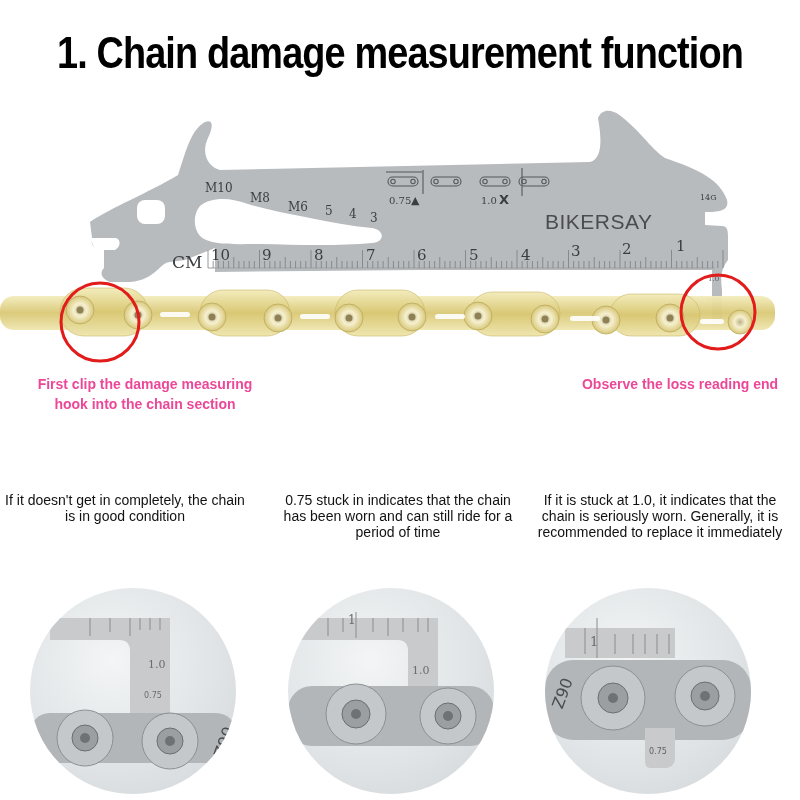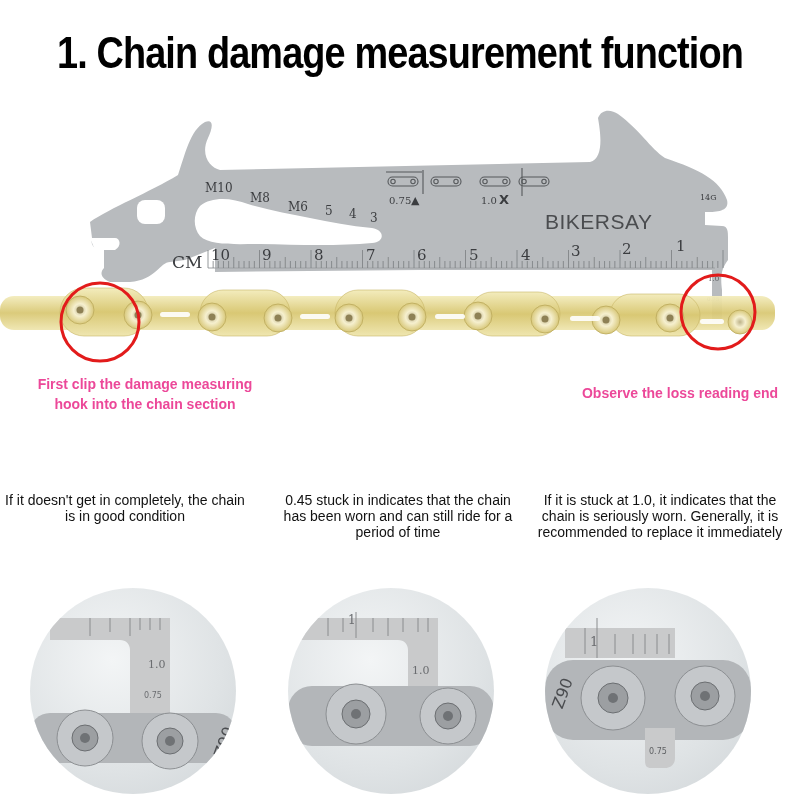--- a/index.html
+++ b/index.html
@@ -1,21 +1,21 @@
 <!DOCTYPE html>
 <html><head>
 <meta charset="utf-8">
 <style>
   html, body { margin:0; padding:0; background:#ffffff; }
   body { width:800px; height:800px; position:relative; overflow:hidden; font-family:"Liberation Sans", sans-serif; color:#111; }
   .title { position:absolute; left:0; top:28px; width:800px; text-align:center; font-family:"Liberation Sans", sans-serif; font-weight:bold; font-size:44px; letter-spacing:-1px; transform:scaleX(0.86); transform-origin:center; color:#000; }
   .hero { position:absolute; left:0; top:100px; width:800px; height:270px; }
   .caption { position:absolute; font-size:14px; line-height:20px; text-align:center; color:#ec4899;font-weight:bold; }
   .cap-left { left:20px; top:374px; width:250px; }
-  .cap-right { left:560px; top:374px; width:240px;margin-top:9px; }
+  .cap-right { left:560px; top:374px; width:240px; }
   .desc { position:absolute; top:492px; font-size:14px; line-height:16px; text-align:center; color:#111; }
   .d1 { left:0; width:250px; }
   .d2 { left:278px; width:240px; }
   .d3 { left:535px; width:250px; }
   .circle-photo { position:absolute; top:588px; width:206px; height:206px; border-radius:50%; overflow:hidden; background:radial-gradient(circle at 40% 35%, #f3f5f6 0%, #dfe3e5 60%, #cfd4d7 100%); }
   .cp1 { left:30px; }
   .cp2 { left:288px; }
   .cp3 { left:545px; }
   .circle-photo svg { width:100%; height:100%; display:block; }
 </style>
@@ -254,21 +254,21 @@
 
     <circle cx="100" cy="222" r="39" fill="none" stroke="#e21b1b" stroke-width="3"></circle>
     <circle cx="718" cy="212" r="37" fill="none" stroke="#e21b1b" stroke-width="3"></circle>
   </svg>
 </div>
 
 <div class="caption cap-left">First clip the damage measuring hook into the chain section</div>
 <div class="caption cap-right">Observe the loss reading end</div>
 
 <div class="desc d1">If it doesn't get in completely, the chain is in good condition</div>
-<div class="desc d2">0.45 stuck in indicates that the chain has been worn and can still ride for a period of time</div>
+<div class="desc d2">0.75 stuck in indicates that the chain has been worn and can still ride for a period of time</div>
 <div class="desc d3">If it is stuck at 1.0, it indicates that the chain is seriously worn. Generally, it is recommended to replace it immediately</div>
 
 <div class="circle-photo cp1">
   <svg viewBox="0 0 206 206" xmlns="http://www.w3.org/2000/svg">
     <path d="M20,30 L140,30 L140,140 L112,140 C105,140 100,134 100,128 L100,62 C100,56 96,52 90,52 L20,52 Z" fill="#c9cacb"></path>
     <g stroke="#8a8c8e" stroke-width="1">
         <line x1="60" y1="30" x2="60" y2="48"></line>
         <line x1="80" y1="30" x2="80" y2="44"></line>
         <line x1="100" y1="30" x2="100" y2="48"></line>
         <line x1="110" y1="30" x2="110" y2="42"></line>

